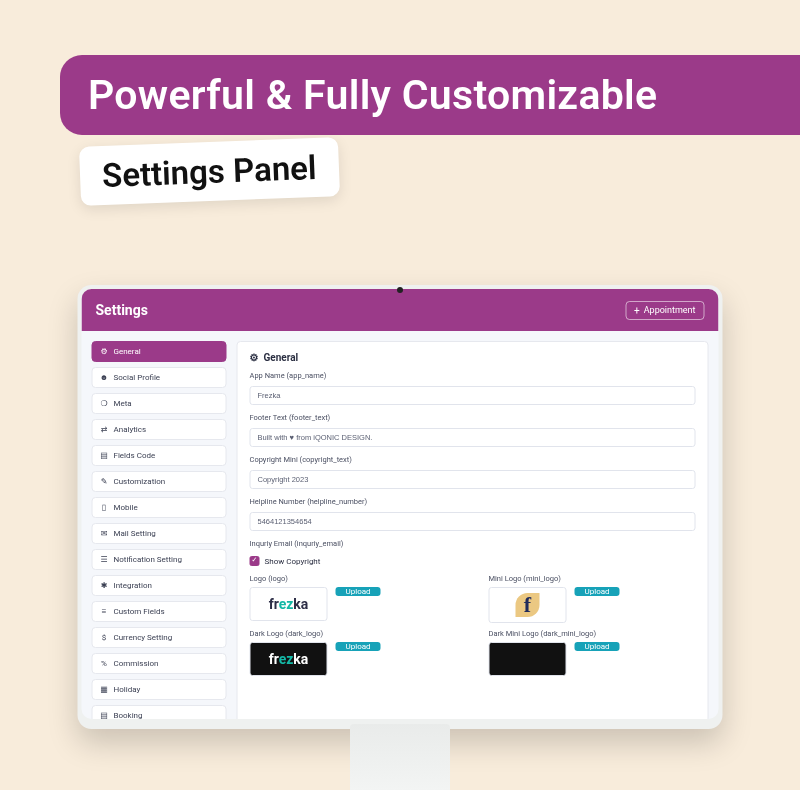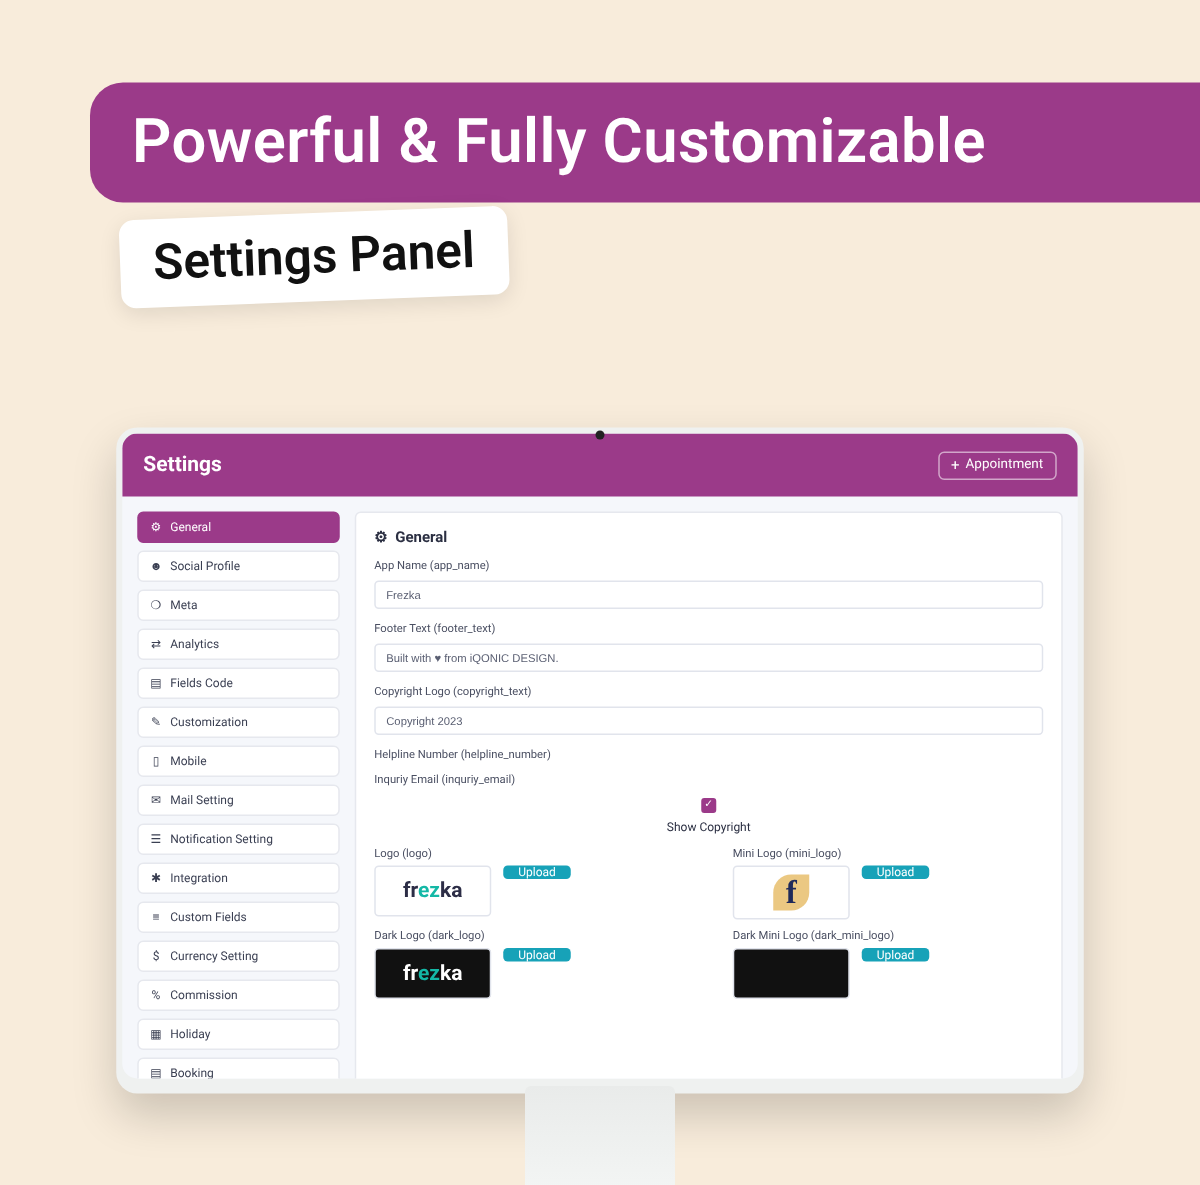--- a/index.html
+++ b/index.html
@@ -164,21 +164,20 @@
     padding: 4px 7px;
     font-size: 7.5px;
     color: #5a5f72;
     background: #fff;
   }
 
   .checkbox-row {
     display: flex; align-items: center; gap: 5px;
     font-size: 8px; color: #2b2f42;
     margin-bottom: 8px;
-    flex-direction: column;
   }
   .checkbox-box {
     width: 10px; height: 10px;
     border: 1px solid #9b3a89;
     background: #9b3a89;
     border-radius: 2px;
     position: relative;
   }
   .checkbox-box::after {
     content: "✓";
@@ -330,25 +329,26 @@
 
         <div class="field">
           <div class="field-label">App Name (app_name)</div>
           <input class="field-input" value="Frezka" style="">
         </div>
         <div class="field">
           <div class="field-label">Footer Text (footer_text)</div>
           <input class="field-input" value="Built with ♥ from iQONIC DESIGN." style="">
         </div>
         <div class="field">
-          <div class="field-label">Copyright Logo (copyright_text)</div>
+          <div class="field-label">Copyright Mini (copyright_text)</div>
           <input class="field-input" value="Copyright 2023" style="">
         </div>
         <div class="field">
           <div class="field-label">Helpline Number (helpline_number)</div>
+          <input class="field-input" value="5464121354654" style="">
         </div>
         <div class="field">
           <div class="field-label">Inquriy Email (inquriy_email)</div>
         </div>
 
         <div class="checkbox-row">
           <span class="checkbox-box"></span>
           <span>Show Copyright</span>
         </div>
 

